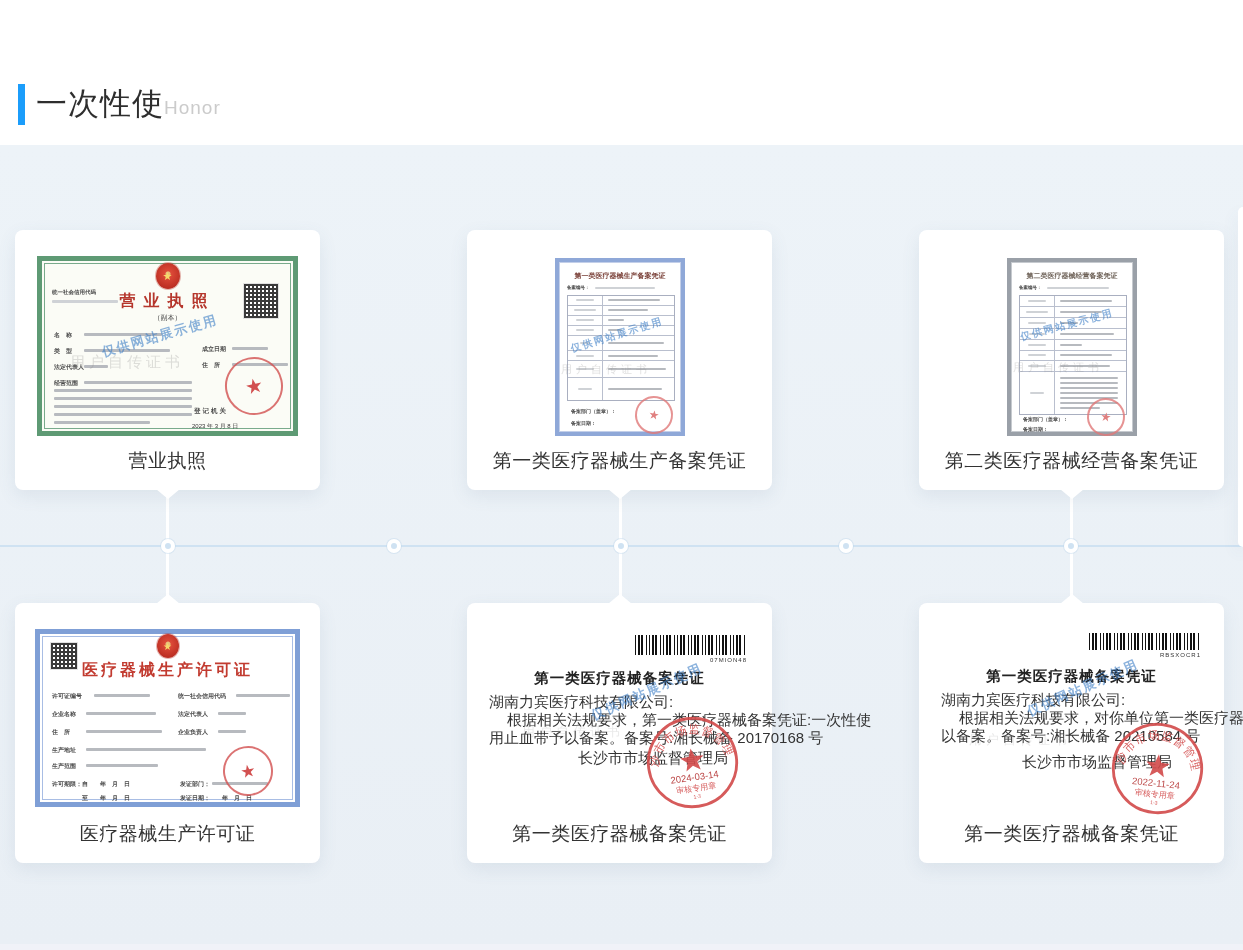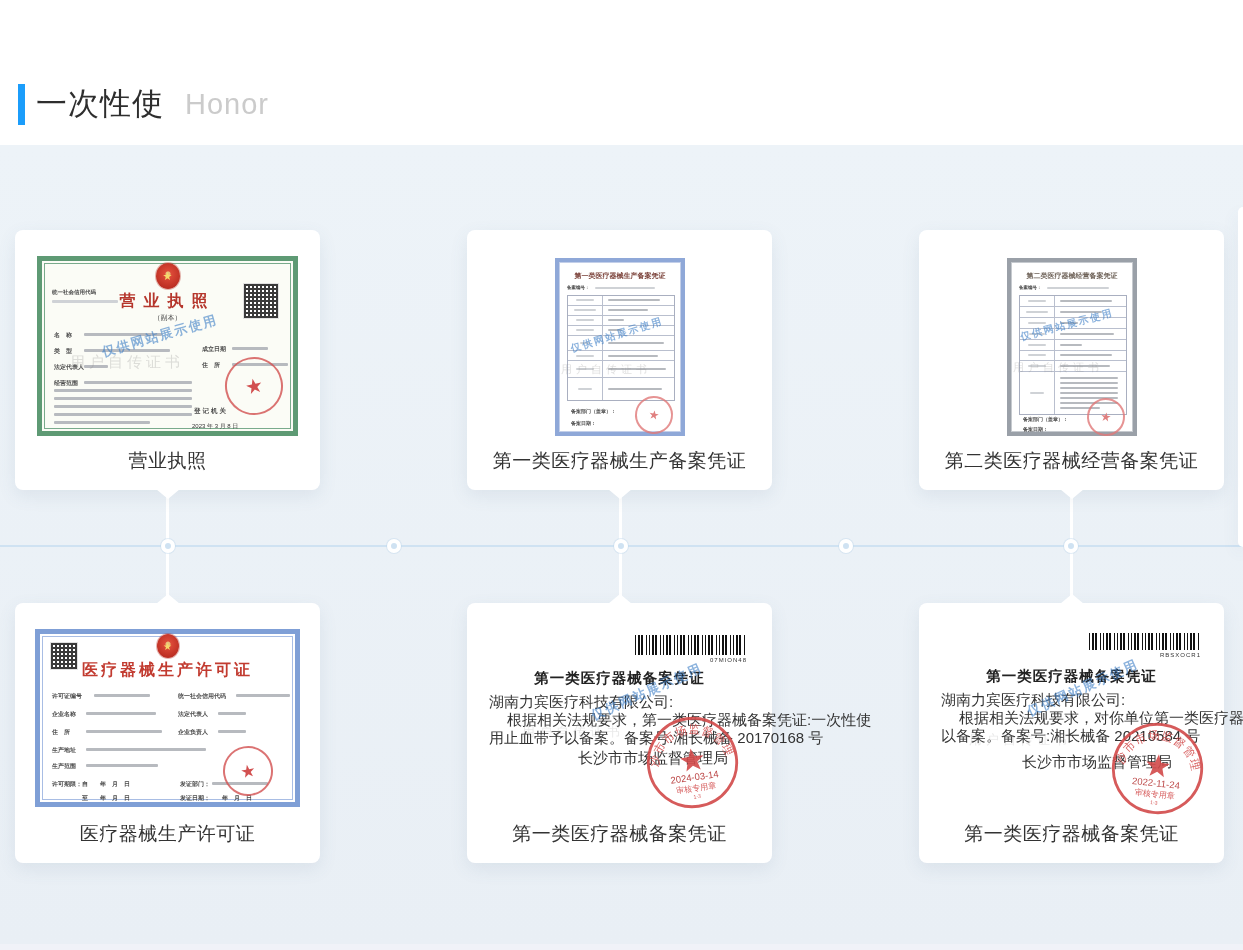--- a/index.html
+++ b/index.html
@@ -3,21 +3,21 @@
 <meta charset="utf-8">
 <style>
   html,body{margin:0;padding:0;background:#fff;}
   #page{position:relative;width:1243px;height:950px;background:#ffffff;overflow:hidden;
         font-family:"Liberation Sans","DejaVu Sans",sans-serif;-webkit-font-smoothing:antialiased;}
   
   .header{position:absolute;left:0;top:0;width:100%;height:145px;background:#ffffff;}
   .accent-bar{position:absolute;left:18px;top:84px;width:7px;height:41px;background:#1b9dfb;}
   .page-title{position:absolute;left:36px;top:82px;height:44px;line-height:44px;font-size:31px;
               color:#2e2e2e;font-weight:500;letter-spacing:1px;white-space:nowrap;}
-  .page-subtitle{font-size:29px;color:#cbcbcb;font-weight:400;margin-left:21px;letter-spacing:1px;}
+  .page-subtitle{font-size:19px;color:#cbcbcb;font-weight:400;margin-left:0;letter-spacing:1px;}
   
   .section{position:absolute;left:0;top:145px;width:100%;height:799px;
            background:linear-gradient(#edf3f8,#e9eff5);}
   .bottom-strip{position:absolute;left:0;top:944px;width:100%;height:6px;background:#f0f2f8;}
   
   .tl-line{position:absolute;left:0;top:545px;width:1243px;height:2px;background:#cfe2f2;}
   .vline{position:absolute;width:3px;background:#ffffff;}
   .tl-node{position:absolute;top:539px;width:14px;height:14px;border-radius:50%;
            background:#cfe2f2;border:4px solid #ffffff;box-sizing:border-box;
            box-shadow:0 0 0 1px rgba(190,214,235,.45);}

